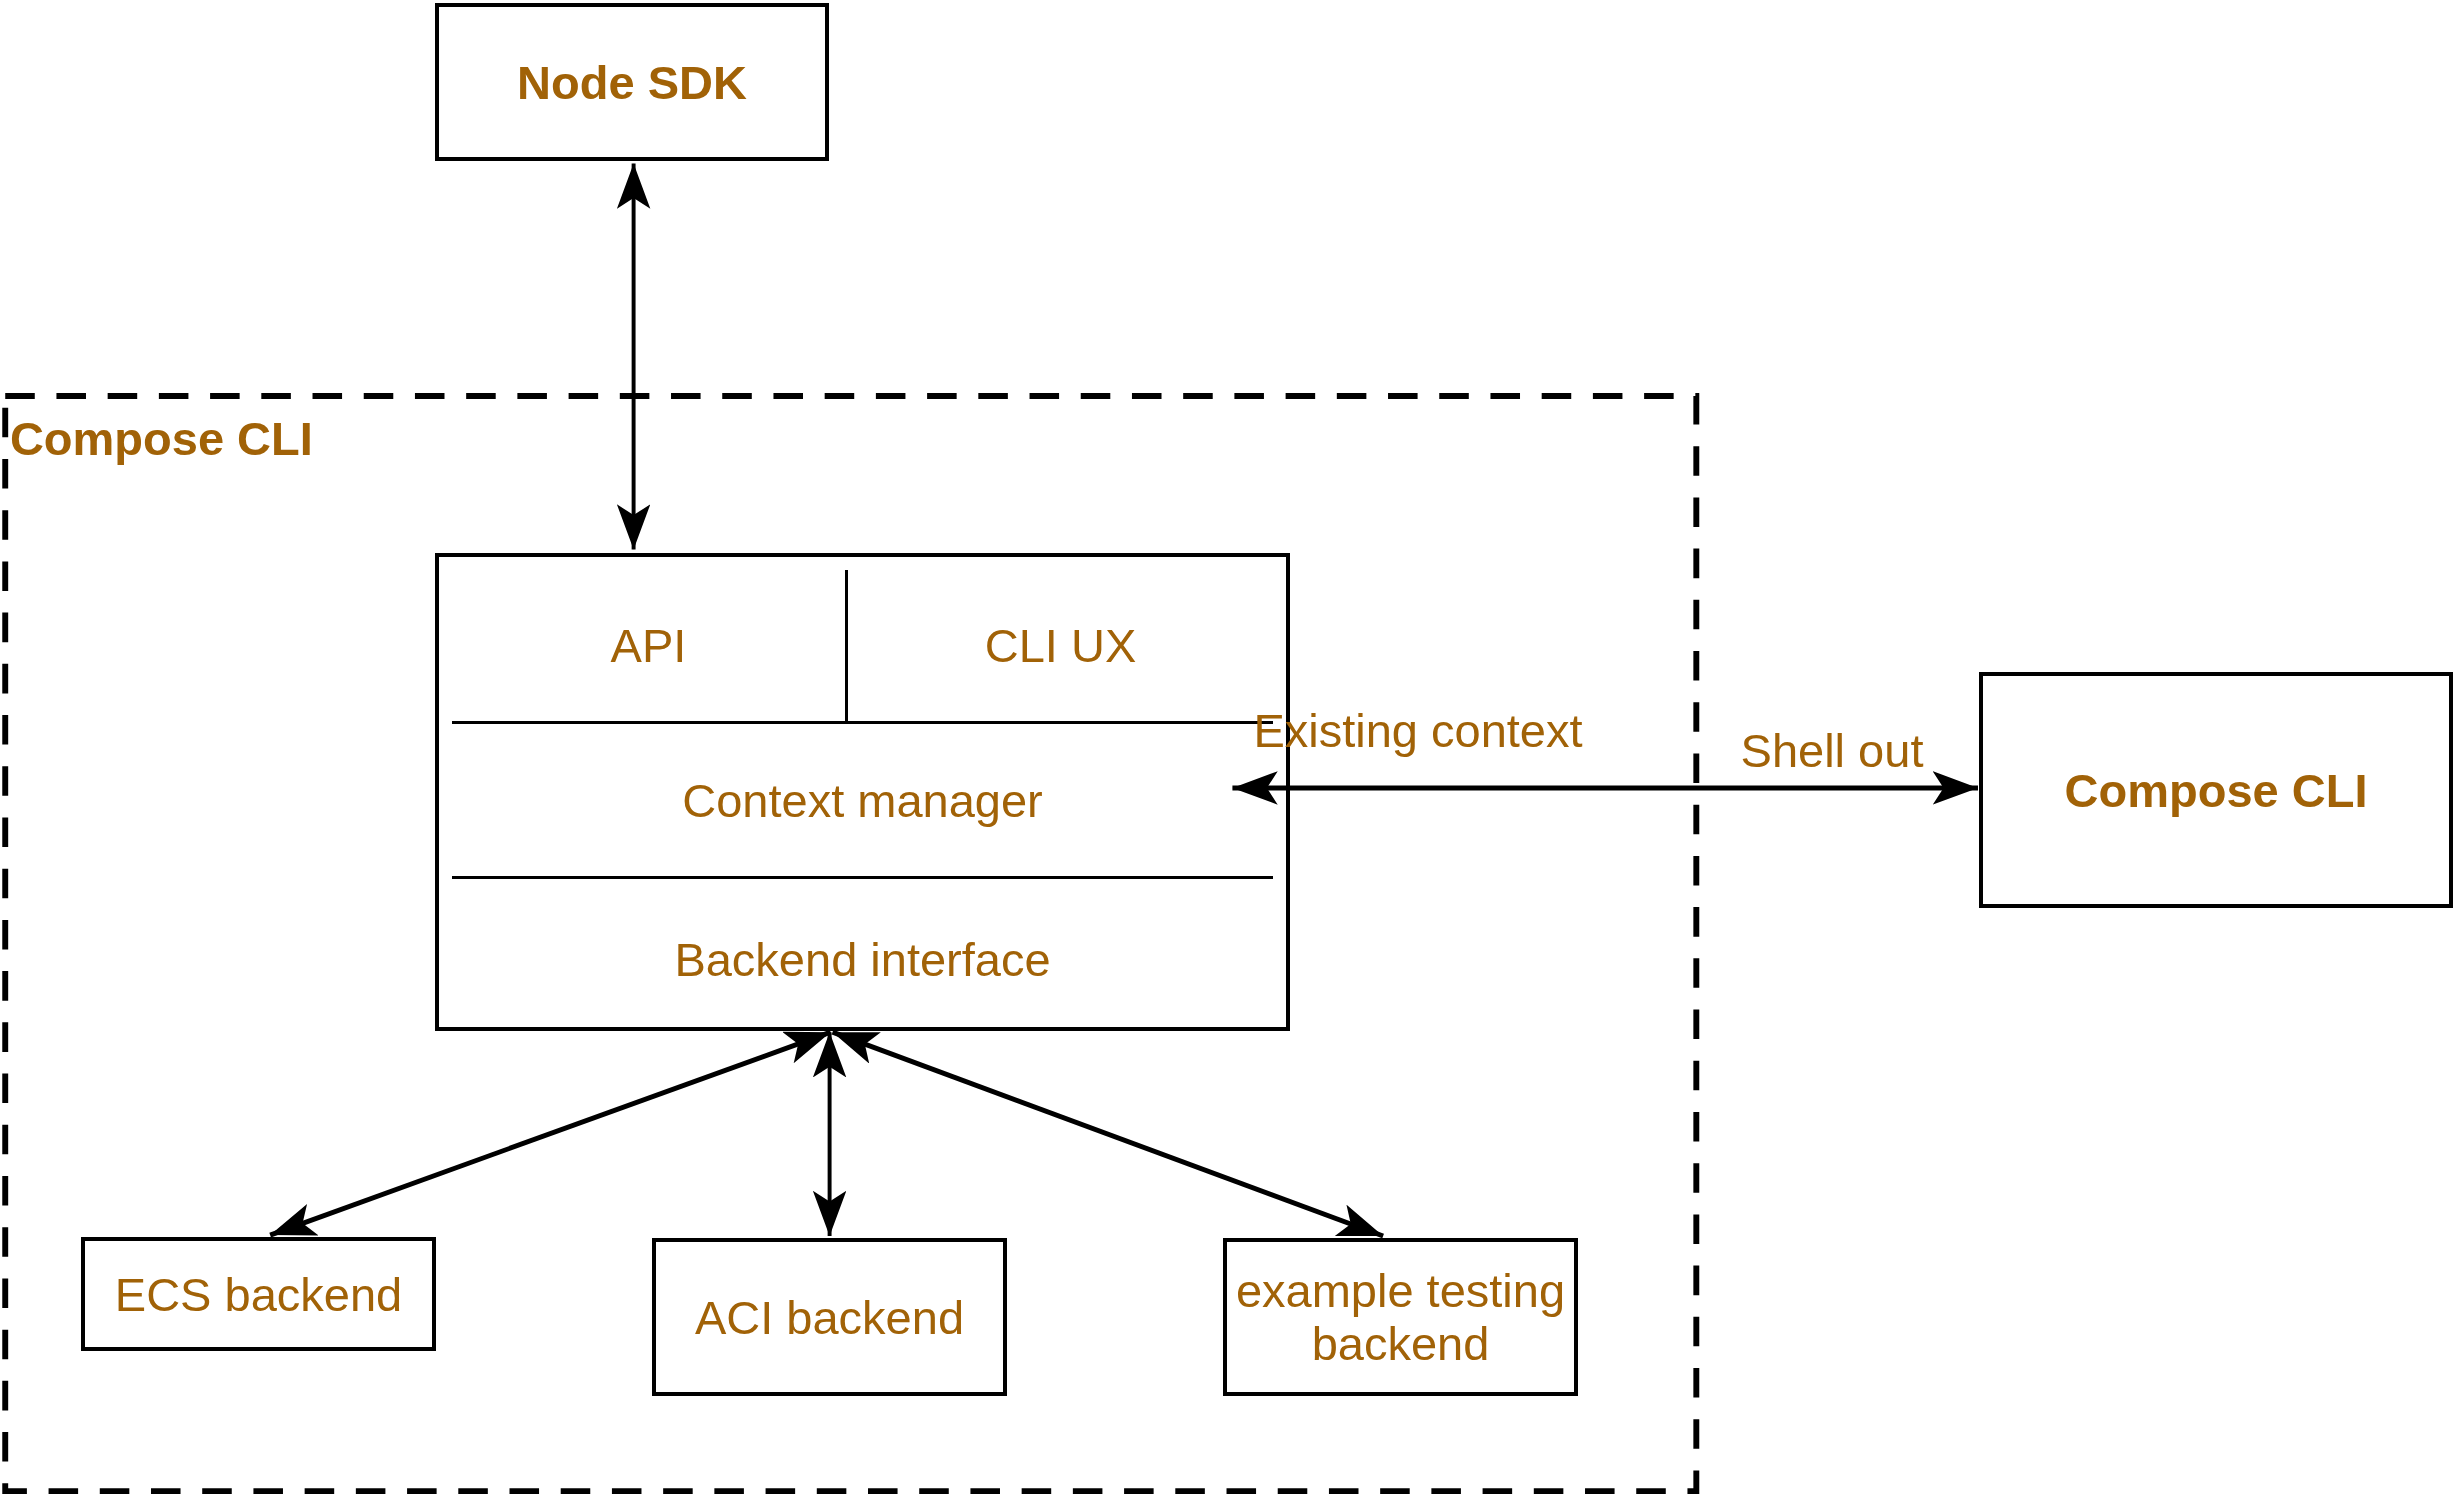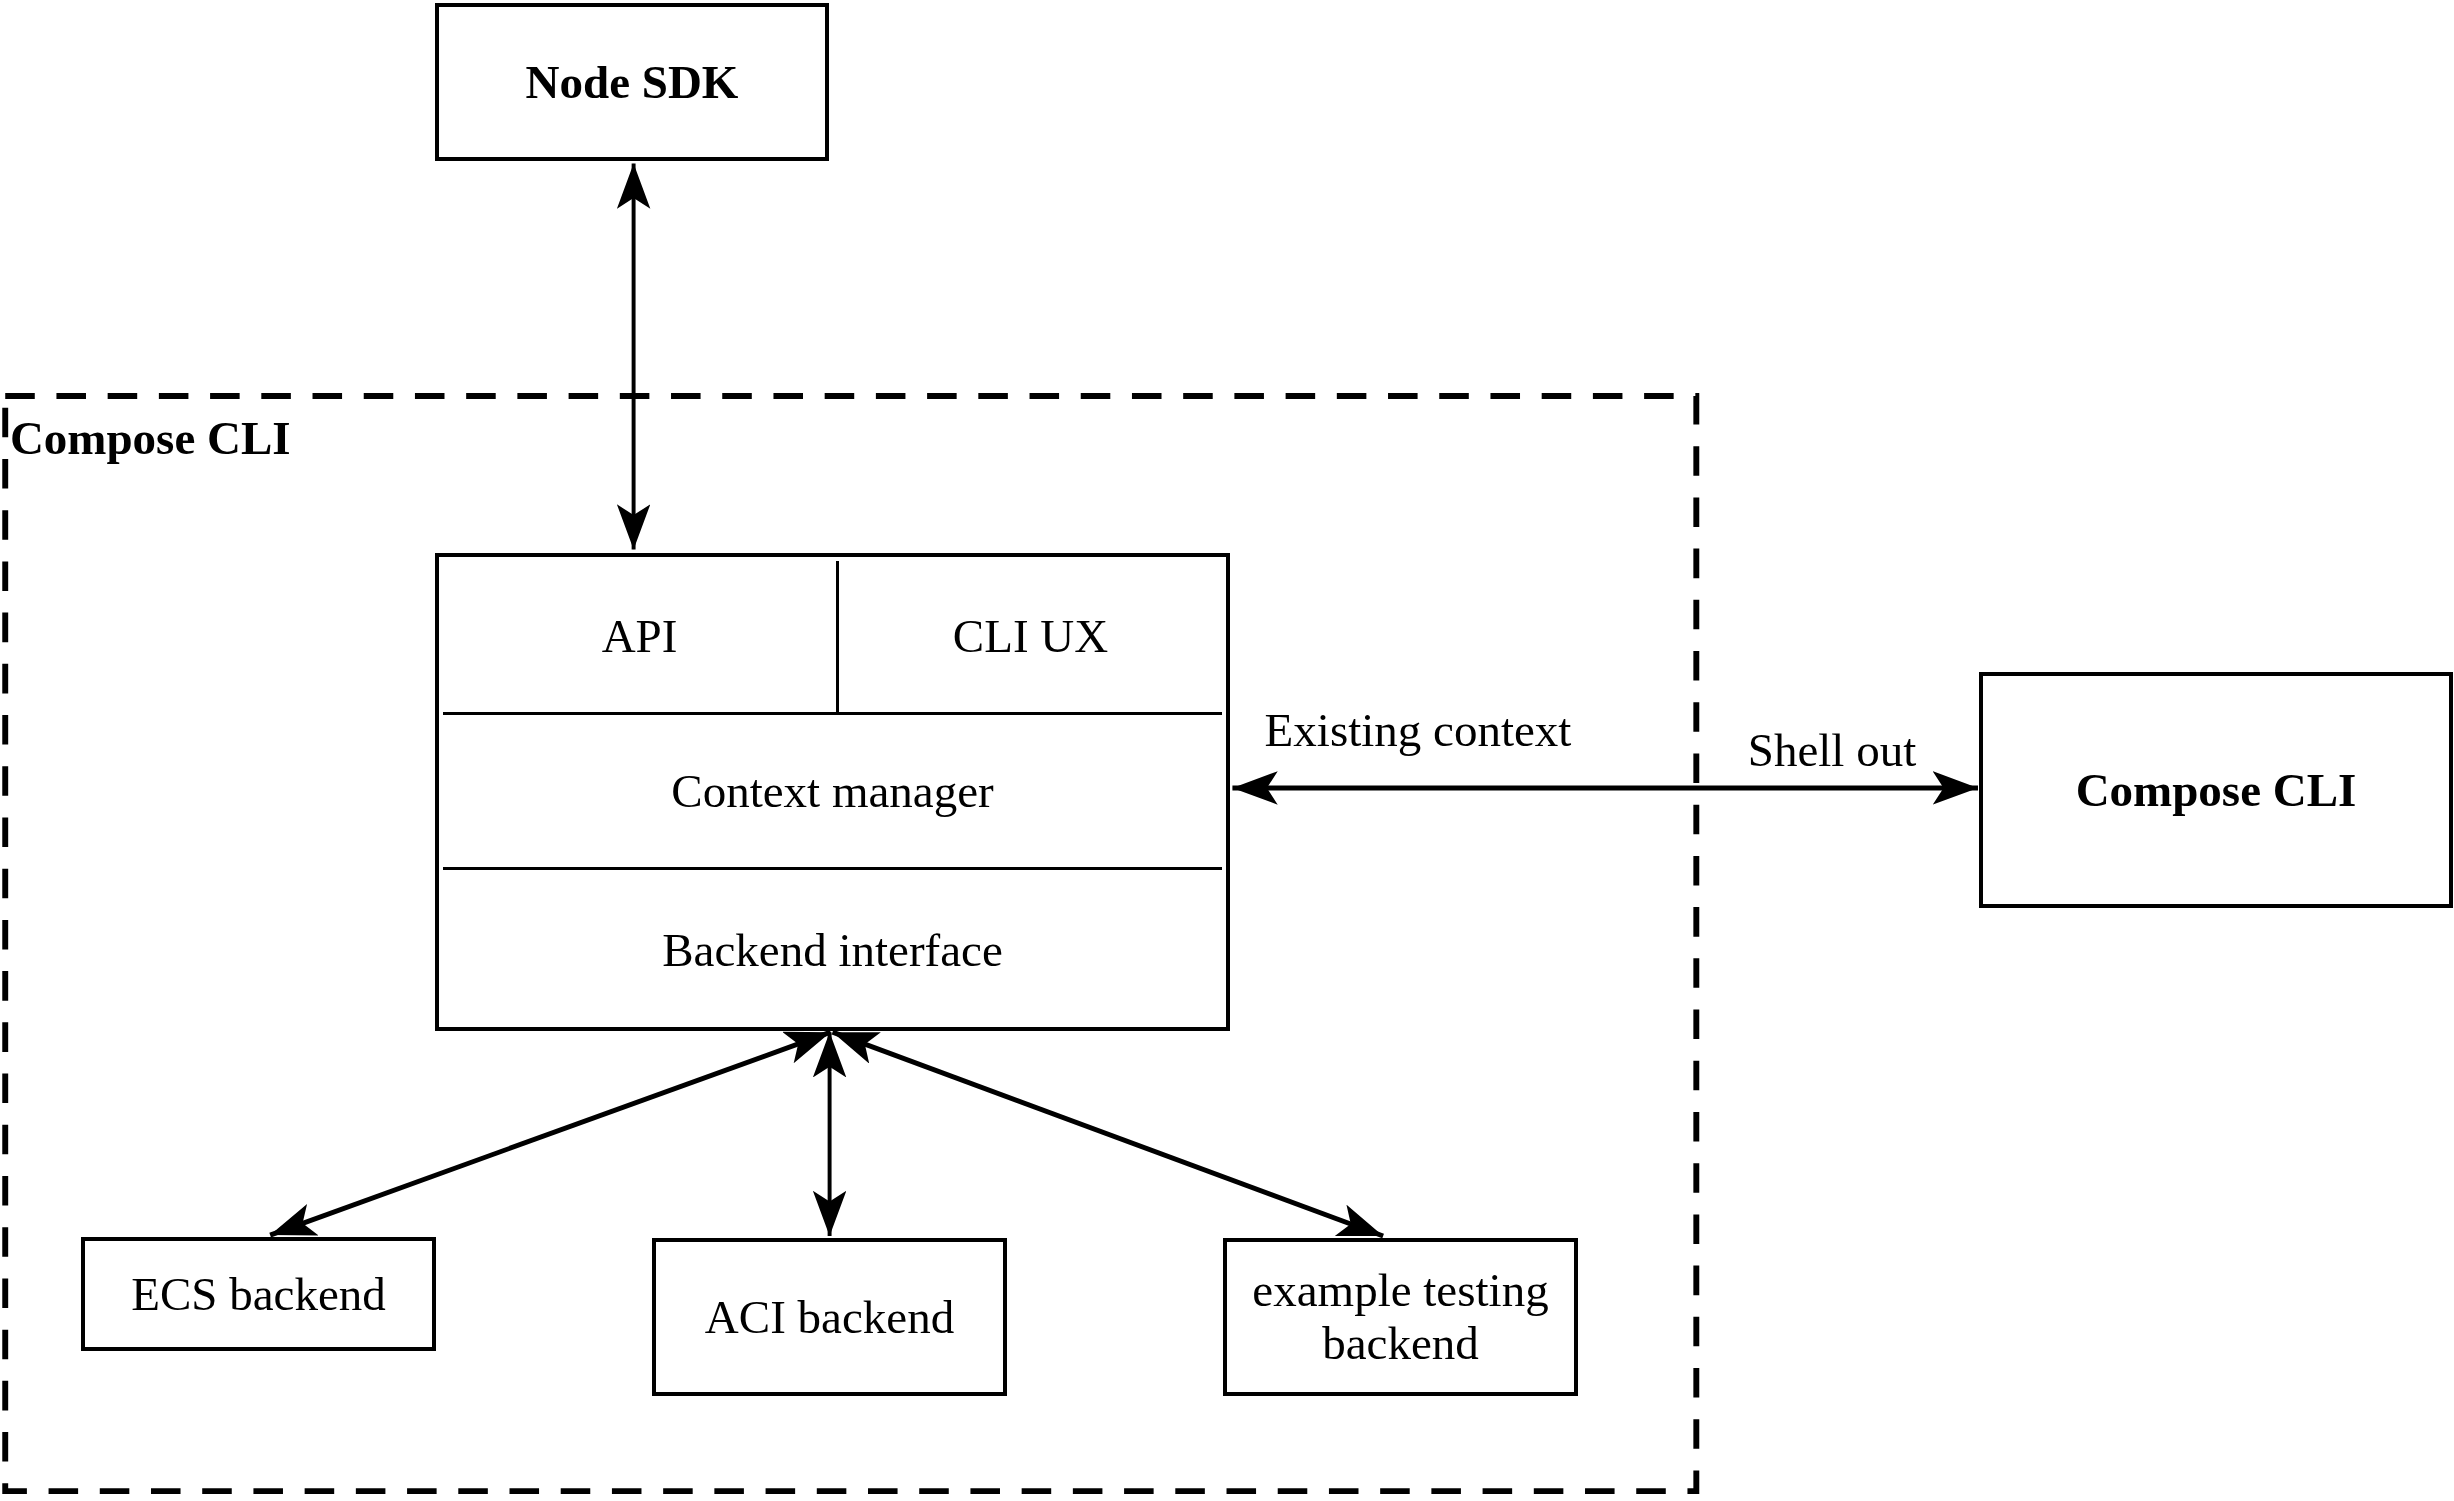--- a/index.html
+++ b/index.html
@@ -5,22 +5,22 @@
   html, body {
     margin: 0;
     padding: 0;
     background: #ffffff;
   }
   #canvas {
     position: relative;
     width: 2455px;
     height: 1501px;
     background: #ffffff;
-    font-family: Liberation Serif, serif;
-    color: #000000;
+    font-family: Liberation Sans, sans-serif;
+    color: #a16207;
     overflow: hidden;
   }
   #wires {
     position: absolute;
     left: 0;
     top: 0;
     width: 2455px;
     height: 1501px;
     pointer-events: none;
     z-index: 3;
@@ -35,21 +35,21 @@
     justify-content: center;
     text-align: center;
     font-size: 47px;
     line-height: 53px;
     z-index: 2;
   }
   .bold { font-weight: bold; }
 
   
   .node-sdk      { left: 435px;  top: 3px;    width: 394px; height: 158px; }
-  .stack         { left: 435px;  top: 553px;  width: 795px; height: 478px; padding: 4px; display: block; }
+  .stack         { left: 435px;  top: 553px;  width: 855px; height: 478px; padding: 13px; display: block; }
   .existing-cli  { left: 1979px; top: 672px;  width: 474px; height: 236px; }
   .backend-ecs   { left: 81px;   top: 1237px; width: 355px; height: 114px; }
   .backend-aci   { left: 652px;  top: 1238px; width: 355px; height: 158px; }
   .backend-example { left: 1223px; top: 1238px; width: 355px; height: 158px; padding: 0 3.9px; }
 
   
   .stack-row1 {
     display: flex;
     height: 154px;
     border-bottom: 3.9px solid #000000;

